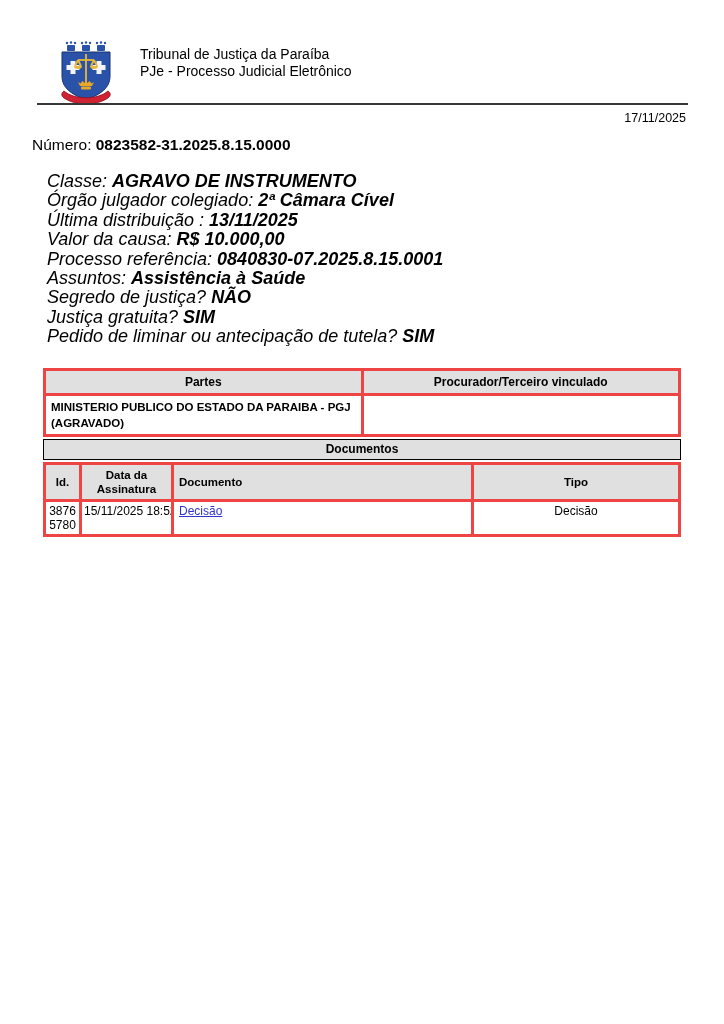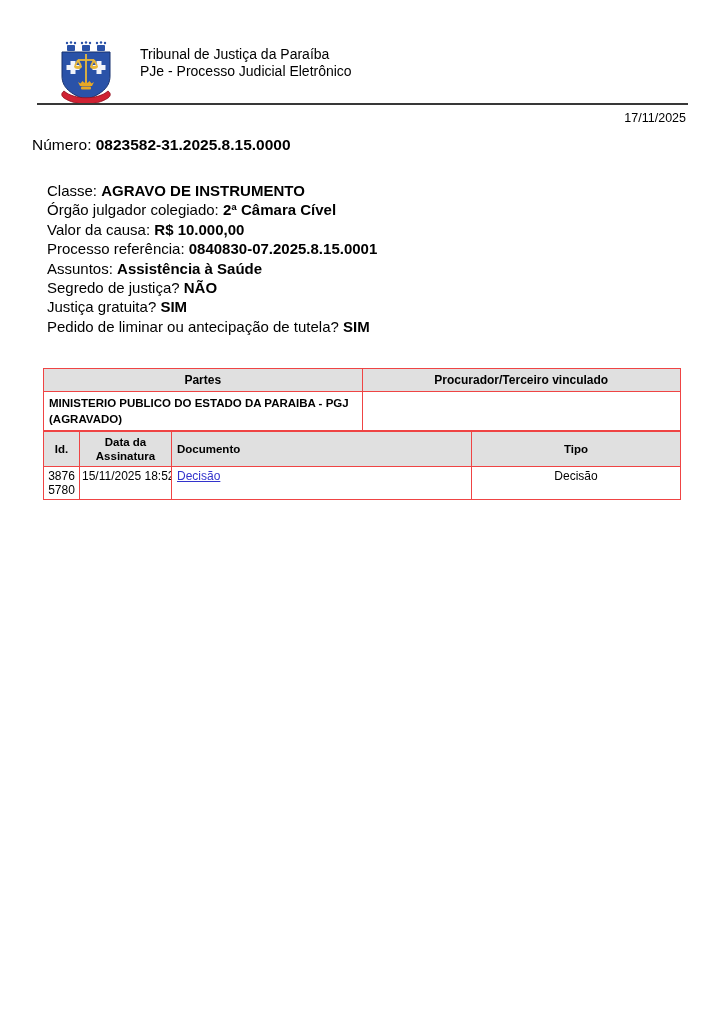--- a/index.html
+++ b/index.html
@@ -32,31 +32,31 @@
   }
 
   .numero-line {
     position: absolute; top: 136px; left: 32px;
     font-size: 15.5px;
   }
   .numero-line b { font-weight: bold; }
 
   
   .fields {
-    position: absolute; top: 181px; left: 47px; width: 630px;
-    font-size: 15px; line-height: 19.4px;
+    position: absolute; top: 172px; left: 47px; width: 630px;
+    font-size: 18px; line-height: 19.4px; font-style: italic;
   }
   .field-line b { font-weight: bold; }
 
   
   .tables {
     position: absolute; top: 368px; left: 43px; width: 638px;
   }
   table { border-collapse: collapse; width: 100%; table-layout: fixed; }
-  th, td { border: 1px solid #ef4444; }
+  th, td { border: 3px solid #ef4444; }
 
   .partes-table th {
     background: #e0e0e0; font-size: 12px; font-weight: bold;
     text-align: center; padding: 4px 2px;
   }
   .partes-table td {
     font-size: 11.5px; font-weight: bold;
     padding: 3px 5px; vertical-align: top; line-height: 16px;
   }
   .partes-table .row1 td { height: 22px; }
@@ -143,20 +143,21 @@
 <div class="doc-date">17/11/2025</div>
 
 <div class="numero-line">
   <span>Número:</span>
   <b>0823582-31.2025.8.15.0000</b>
 </div>
 
 <div class="fields">
   <div class="field-line"><span>Classe:</span> <b>AGRAVO DE INSTRUMENTO</b></div>
   <div class="field-line"><span>Órgão julgador colegiado:</span> <b>2ª Câmara Cível</b></div>
+  <div class="field-line"><span>Última distribuição :</span> <b>13/11/2025</b></div>
   <div class="field-line"><span>Valor da causa:</span> <b>R$ 10.000,00</b></div>
   <div class="field-line"><span>Processo referência:</span> <b>0840830-07.2025.8.15.0001</b></div>
   <div class="field-line"><span>Assuntos:</span> <b>Assistência à Saúde</b></div>
   <div class="field-line"><span>Segredo de justiça?</span> <b>NÃO</b></div>
   <div class="field-line"><span>Justiça gratuita?</span> <b>SIM</b></div>
   <div class="field-line"><span>Pedido de liminar ou antecipação de tutela?</span> <b>SIM</b></div>
 </div>
 
 <div class="tables">
 
@@ -172,20 +173,21 @@
       </tr>
     </thead>
     <tbody>
       <tr>
         <td>MINISTERIO PUBLICO DO ESTADO DA PARAIBA - PGJ (AGRAVADO)</td>
         <td></td>
       </tr>
     </tbody>
   </table>
 
+  <div class="doc-caption">Documentos</div>
 
   <table class="docs-table">
     <colgroup>
       <col style="width:36px">
         <col style="width:92px">
         <col style="width:300px">
         <col>
     </colgroup>
     <thead>
       <tr>

